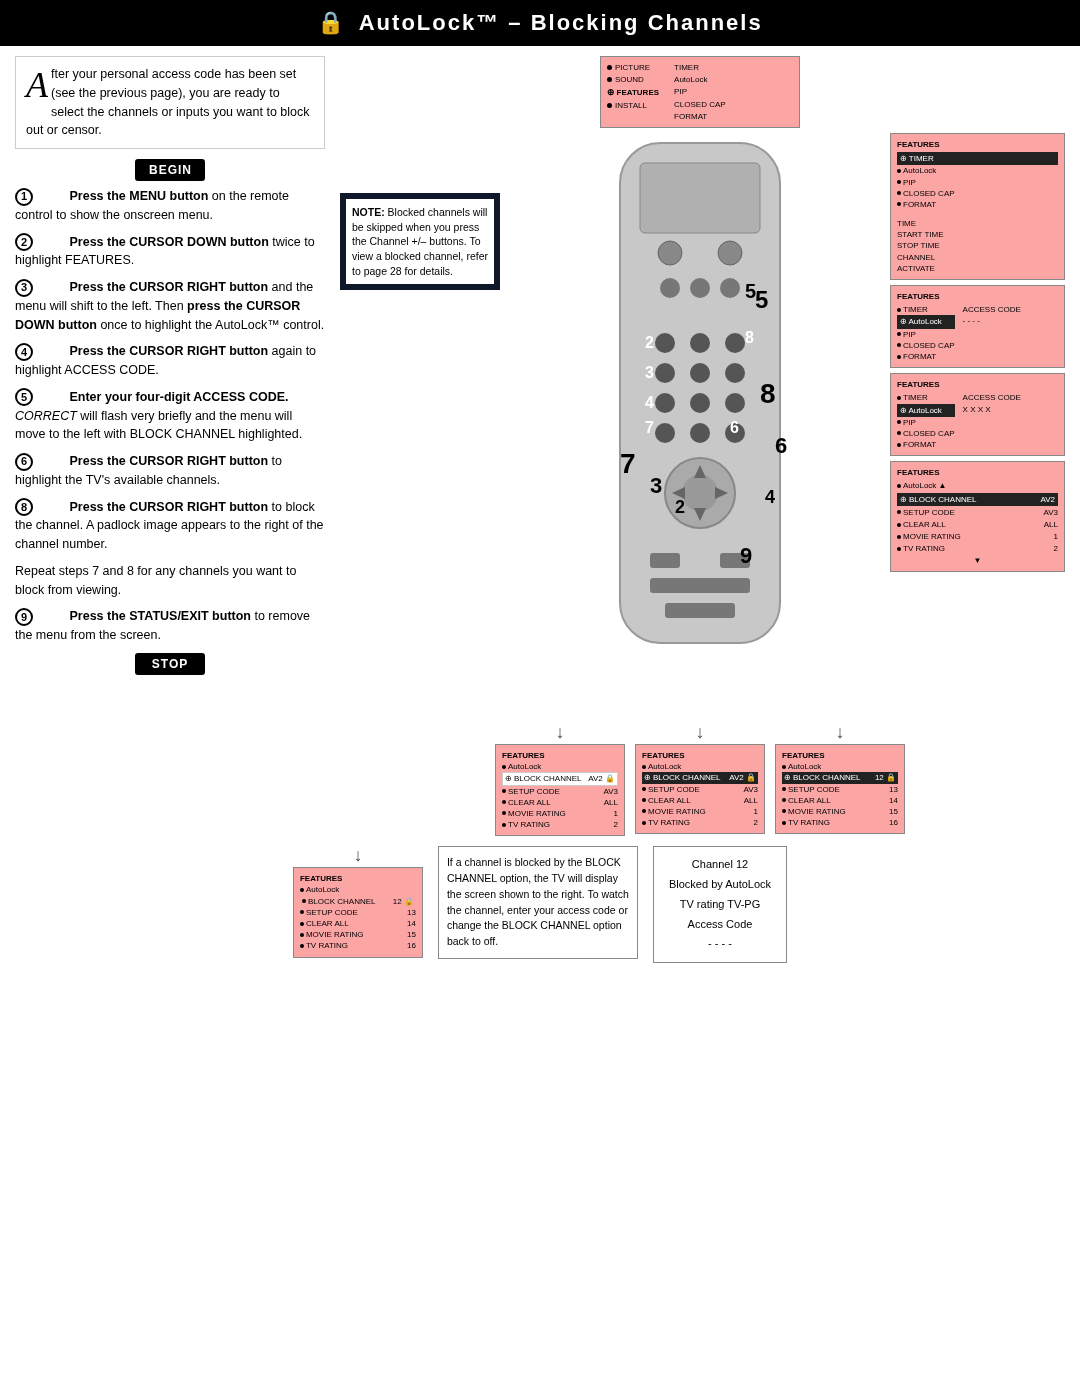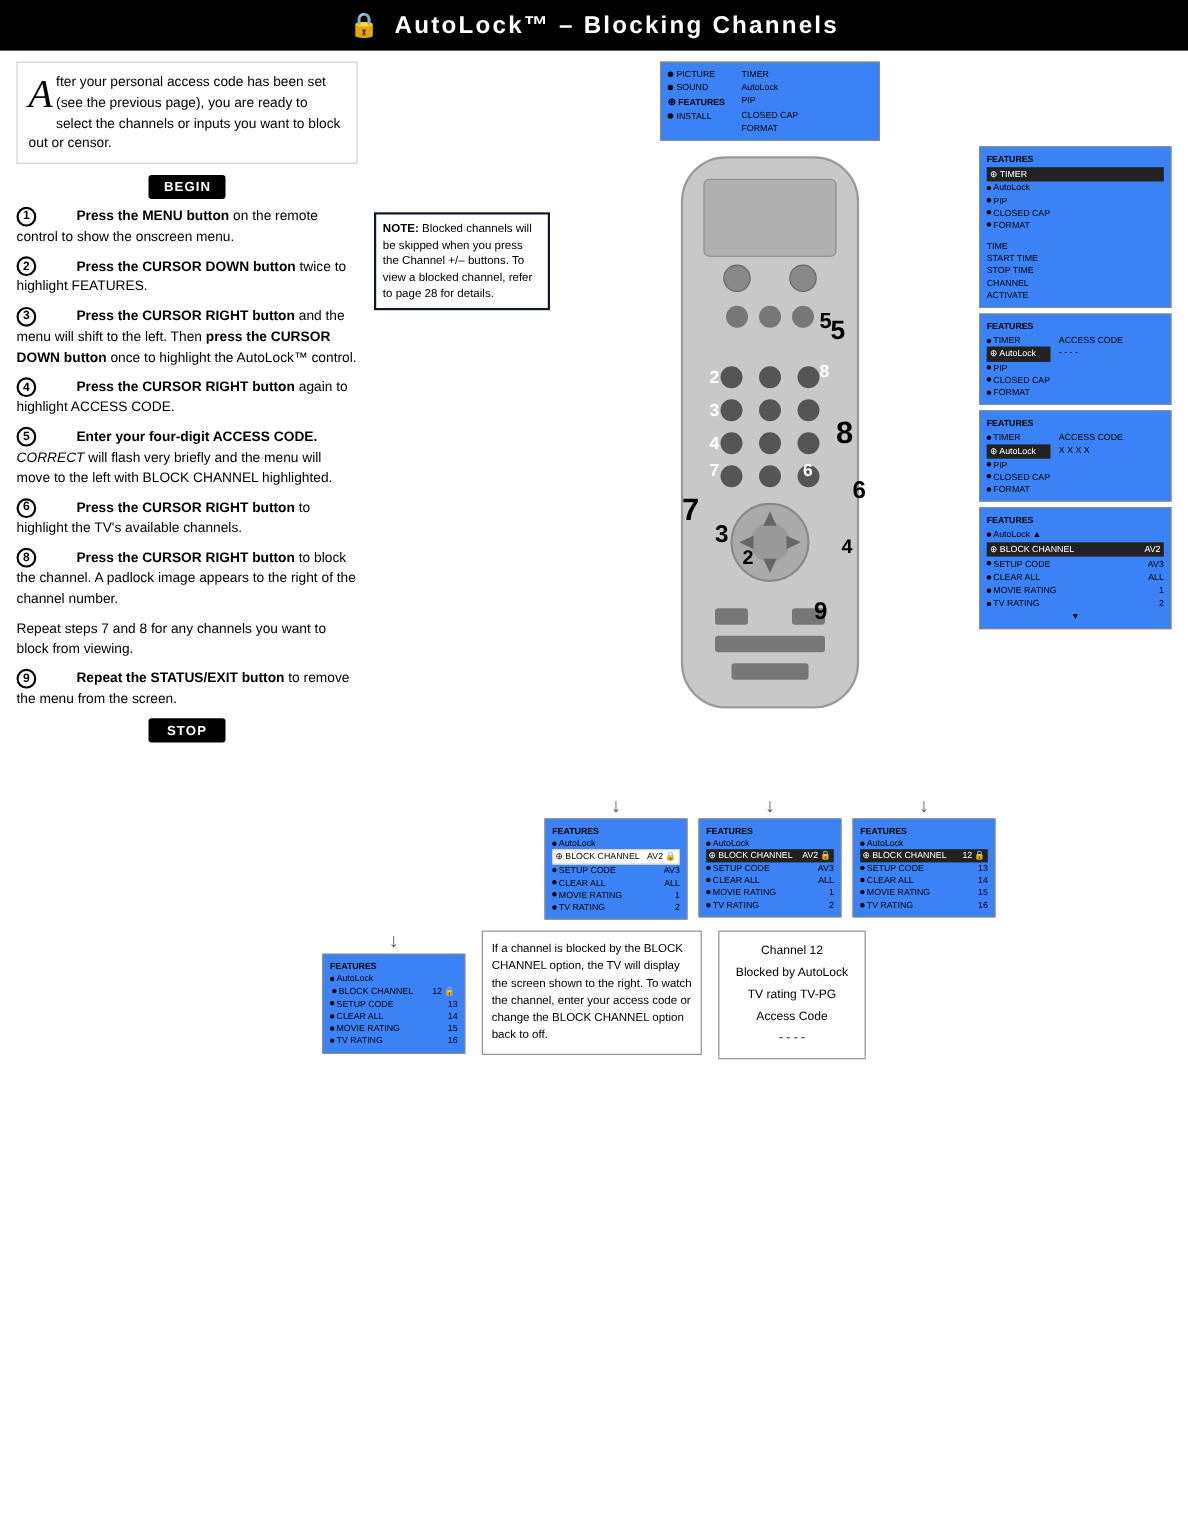--- a/index.html
+++ b/index.html
@@ -96,33 +96,33 @@
     }
 
     
     .right-col {
       flex: 1;
       position: relative;
     }
 
     .panel {
       border: 1px solid #888;
-      background: #3b82f6;
+      background: #fca5a5;
       padding: 5px 6px;
       font-size: 9px;
       line-height: 1.4;
     }
 
     
     .note-box {
       position: absolute;
       left: 0;
       top: 10px;
       width: 160px;
-      border: 2px solid #0f172a;
+      border: 6px solid #0f172a;
       padding: 6px;
       font-size: 10.5px;
       line-height: 1.4;
       background: #fff;
     }
 
     
     .bottom-section {
       padding: 0 15px 10px 15px;
     }
@@ -227,21 +227,21 @@
       <span class="step-num">8</span>
       <span class="step-label">Press the CURSOR RIGHT button</span> to block the channel. A padlock image appears to the right of the channel number.
     </div>
 
     <div class="step">
       Repeat steps 7 and 8 for any channels you want to block from viewing.
     </div>
 
     <div class="step">
       <span class="step-num">9</span>
-      <span class="step-label">Repeat the STATUS/EXIT button</span> to remove the menu from the screen.
+      <span class="step-label">Press the STATUS/EXIT button</span> to remove the menu from the screen.
     </div>
 
     <div class="stop-btn">STOP</div>
   </div>
 
   <div class="right-col">
 
     <div style="display:flex; justify-content:center; margin-bottom:5px;">
       <div class="panel" style="width:200px;">
         <div style="display:flex; font-size:8px; gap:15px;">

